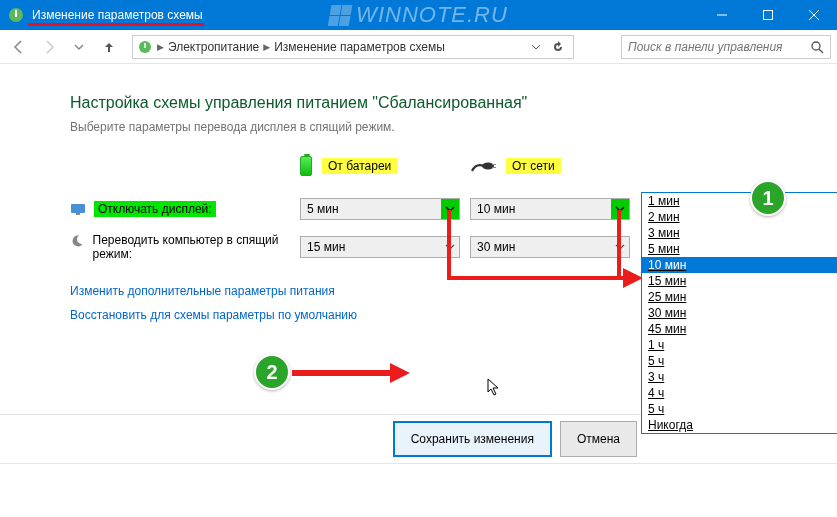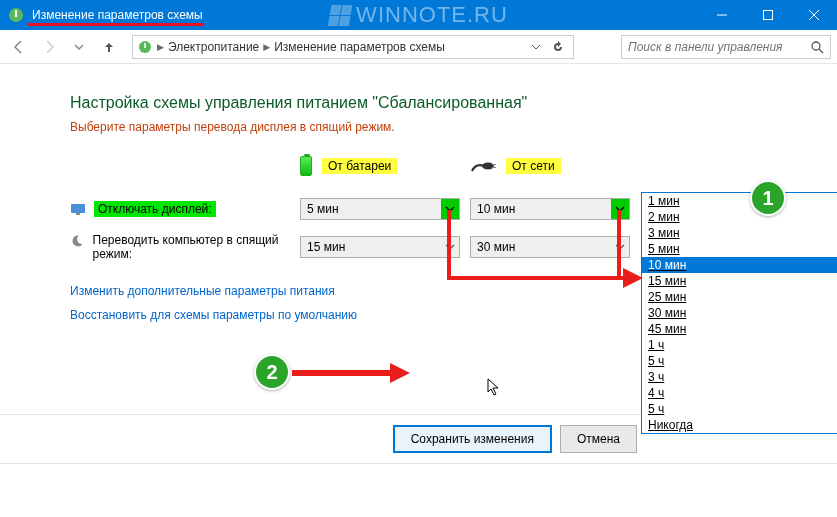--- a/index.html
+++ b/index.html
@@ -3,42 +3,42 @@
 <meta charset="utf-8">
 <style>
   * { box-sizing: border-box; margin: 0; padding: 0; font-family: "Segoe UI", Tahoma, sans-serif; }
   body { background: #fff; width: 837px; height: 517px; overflow: hidden; position: relative; }
 
   
   .titlebar { height: 30px; background: #0078d7; color: #fff; display: flex; align-items: center; position: relative; }
   .titlebar .app-icon { width: 16px; height: 16px; margin: 0 8px; }
   .titlebar-title { font-size: 12px; }
   .title-underline { position: absolute; left: 28px; top: 23px; width: 176px; height: 3px; background: #e81123; }
-  .titlebar-watermark { position: absolute; left: 50%; top: 50%; transform: translate(-50%, -50%); font-size: 22px; font-weight: 300; color: rgba(255,255,255,0.45); letter-spacing: 1px; display: flex; align-items: center; gap: 2px; }
+  .titlebar-watermark { position: absolute; left: 50%; top: 50%; transform: translate(-50%, -50%); font-size: 22px; font-weight: 300; color: rgba(255,255,255,0.45); letter-spacing: 1px; display: flex; align-items: center; gap: 2px; font-style: italic; }
   .titlebar-controls { margin-left: auto; display: flex; }
   .tb-btn { width: 46px; height: 30px; display: flex; align-items: center; justify-content: center; color: #fff; font-size: 12px; }
 
   
   .navrow { height: 34px; border-bottom: 1px solid #e5e5e5; display: flex; align-items: center; padding: 0 6px; gap: 4px; font-size: 12px; color: #333; }
   .navbtn { width: 26px; height: 26px; display: flex; align-items: center; justify-content: center; color: #9a9a9a; border-radius: 3px; }
   .navbtn.enabled { color: #333; }
   .crumb-wrap { flex: 1; height: 24px; border: 1px solid #ccc; display: flex; align-items: center; padding: 0 4px; gap: 4px; margin: 0 6px; }
   .crumb-icon { width: 16px; height: 16px; }
   .crumb-sep { color: #666; font-size: 9px; }
   .crumb-drop { margin-left: auto; display: flex; }
   .crumb-drop .sbtn { width: 22px; height: 22px; display: flex; align-items: center; justify-content: center; color: #555; }
   .searchbox { width: 210px; height: 24px; border: 1px solid #ccc; display: flex; align-items: center; padding: 0 6px; color: #888; margin-left: 37px; }
   .searchbox input { border: none; outline: none; flex: 1; font-size: 12px; font-style: italic; color: #777; }
   .searchbox .sicon { width: 14px; height: 14px; color: #555; }
 
   
   .main { position: relative; padding: 30px 0 0 0; }
   .content { margin-left: 70px; width: 620px; }
   h1 { font-size: 16px; font-weight: 400; color: #0a5a2a; margin-bottom: 8px; }
-  .subtext { font-size: 12px; color: #c2410c; margin-bottom: 22px; }
+  .subtext { font-size: 12px; color: #737373; margin-bottom: 22px; }
 
   .cols-header { display: flex; margin-bottom: 14px; }
   .cols-header .spacer { width: 230px; }
   .col-label { width: 170px; display: flex; align-items: center; gap: 10px; font-size: 12px; }
   .hl-yellow { background: #ffff3f; padding: 1px 6px; }
   .battery-icon { width: 12px; height: 20px; border: 1px solid #2a2; border-radius: 2px; background: linear-gradient(#5e5 0%, #1b1 100%); position: relative; }
   .battery-icon::after { content:""; position:absolute; top:-3px; left:3px; width:6px; height:2px; background:#2a2; border-radius:1px; }
   .plug-icon { width: 26px; height: 14px; position: relative; }
 
   .row { display: flex; align-items: center; height: 38px; }
@@ -46,21 +46,21 @@
   .row-label .ricon { width: 16px; height: 16px; }
   .hl-green { background: #00e600; padding: 1px 4px; }
   .dropdown { width: 160px; height: 22px; border: 1px solid #adadad; background: #efefef; display: flex; align-items: center; padding: 0 6px; font-size: 12px; position: relative; margin-right: 10px; }
   .dropdown .dd-arrow { position: absolute; right: 0; top: 0; width: 18px; height: 20px; display: flex; align-items: center; justify-content: center; }
   .dd-green .dd-arrow { background: #00cc00; color: #000; }
 
   .links { margin-top: 18px; }
   .links a { display: block; color: #0066cc; font-size: 12px; text-decoration: none; margin: 10px 0; }
 
   .btnrow { position: absolute; left: 0; right: 0; top: 350px; height: 50px; border-top: 1px solid #e5e5e5; border-bottom: 1px solid #e5e5e5; display: flex; align-items: center; justify-content: flex-end; padding-right: 200px; gap: 8px; }
-  .winbtn { height: 28px; padding: 0 16px; font-size: 12px; background: #e9e9e9; border: 1px solid #adadad; display: flex; align-items: center; }
+  .winbtn { height: 36px; padding: 0 16px; font-size: 12px; background: #e9e9e9; border: 1px solid #adadad; display: flex; align-items: center; }
   .winbtn.primary { border: 2px solid #0078d7; background: #e9f3fb; }
 
   
   .ddlist { position: absolute; left: 641px; top: 192px; width: 221px; border: 1px solid #0078d7; background: #fff; font-size: 12px; z-index: 50; text-decoration: underline; }
   .ddlist .opt { padding: 1px 6px; height: 16px; line-height: 14px; }
   .ddlist .opt.sel { background: #0078d7; color: #fff; }
 
   
   .badge { position: absolute; width: 36px; height: 36px; border-radius: 50%; background: #2aa52a; border: 2px solid #fff; color: #fff; font-size: 20px; font-weight: 600; display: flex; align-items: center; justify-content: center; box-shadow: 0 1px 3px rgba(0,0,0,0.3); z-index: 60; }
   .badge1 { left: 750px; top: 180px; }

